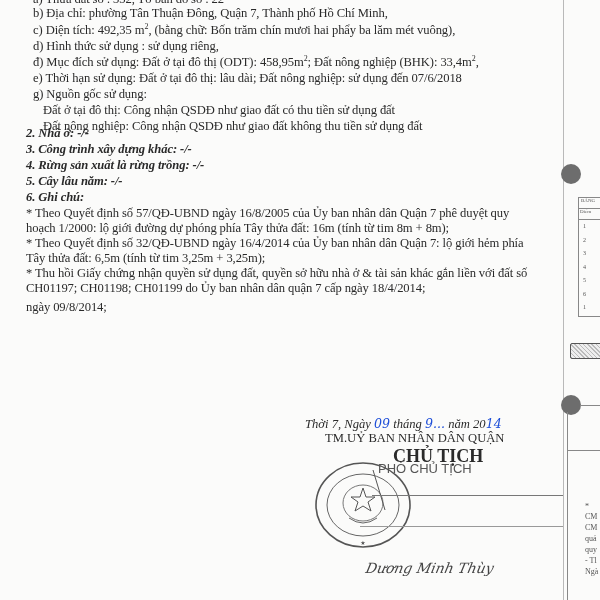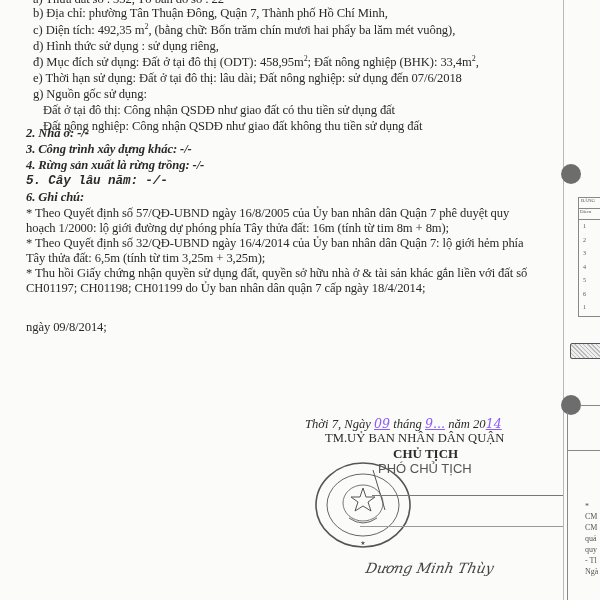--- a/index.html
+++ b/index.html
@@ -38,21 +38,21 @@
   .sig-block { position:absolute; text-align:center; white-space:nowrap; }
   .seal {
     position:absolute; left:313px; top:460px; width:100px; height:90px;
   }
   .signature {
     position:absolute; left:366px; top:560px; font-style:italic;
     font-family:"DejaVu Serif",serif; font-size:14px; color:#444;
     transform:skewX(-12deg); white-space:nowrap;
   }
   .date-line { position:absolute; left:305px; top:416px; font-style:italic; font-size:12.6px; white-space:nowrap; }
-  .hand { font-family:"DejaVu Serif",serif; font-style:italic; color:#8b5cf6;text-decoration:underline; }
+  .hand { font-family:"DejaVu Serif",serif; font-style:italic; color:#1d4ed8; }
 </style>
 </head>
 <body>
 
 <div class="page">
 
   <div class="line" style="left:33px;top:-8px;">a) Thửa đất số :                 332, Tờ bản đồ số : 22</div>
   <div class="line" style="left:33px;top:6px;">b) Địa chỉ: phường Tân Thuận Đông, Quận 7, Thành phố Hồ Chí Minh,</div>
   <div class="line" style="left:33px;top:23px;">
     <span>c) Diện tích: 492,35 m</span><span class="sup">2</span><span>, (bằng chữ: Bốn trăm chín mươi hai phẩy ba lăm mét vuông),</span>
@@ -62,40 +62,40 @@
     <span>đ) Mục đích sử dụng: Đất ở tại đô thị (ODT): 458,95m</span><span class="sup">2</span><span>; Đất nông nghiệp (BHK): 33,4m</span><span class="sup">2</span><span>,</span>
   </div>
   <div class="line" style="left:33px;top:71px;">e) Thời hạn sử dụng: Đất ở tại đô thị: lâu dài; Đất nông nghiệp: sử dụng đến 07/6/2018</div>
   <div class="line" style="left:33px;top:87px;">g) Nguồn gốc sử dụng:</div>
   <div class="line" style="left:43px;top:103px;">Đất ở tại đô thị: Công nhận QSDĐ như giao đất có thu tiền sử dụng đất</div>
   <div class="line" style="left:43px;top:119px;">Đất nông nghiệp: Công nhận QSDĐ như giao đất không thu tiền sử dụng đất</div>
 
   <div class="line bi" style="left:26px;top:126px;">2. Nhà ở: -/-</div>
   <div class="line bi" style="left:26px;top:142px;">3. Công trình xây dựng khác: -/-</div>
   <div class="line bi" style="left:26px;top:158px;">4. Rừng sản xuất là rừng trồng: -/-</div>
-  <div class="line bi" style="left:26px;top:174px;font-family:Liberation Mono, monospace;">5. Cây lâu năm: -/-</div>
+  <div class="line bi" style="left:26px;top:174px;">5. Cây lâu năm: -/-</div>
   <div class="line bi" style="left:26px;top:190px;">6. Ghi chú:</div>
 
   <div class="line" style="left:26px;top:206px;">* Theo Quyết định số 57/QĐ-UBND ngày 16/8/2005 của Ủy ban nhân dân Quận 7 phê duyệt quy</div>
   <div class="line" style="left:26px;top:221px;">hoạch 1/2000: lộ giới đường dự phóng phía Tây thửa đất: 16m (tính từ tim 8m + 8m);</div>
   <div class="line" style="left:26px;top:236px;">* Theo Quyết định số 32/QĐ-UBND ngày 16/4/2014 của Ủy ban nhân dân Quận 7: lộ giới hẻm phía</div>
   <div class="line" style="left:26px;top:251px;">Tây thửa đất: 6,5m (tính từ tim 3,25m + 3,25m);</div>
   <div class="line" style="left:26px;top:266px;">* Thu hồi Giấy chứng nhận quyền sử dụng đất, quyền sở hữu nhà ở &amp; tài sản khác gắn liền với đất số</div>
   <div class="line" style="left:26px;top:281px;">CH01197; CH01198; CH01199 do Ủy ban nhân dân quận 7 cấp ngày 18/4/2014;</div>
-  <div class="line" style="left:26px;top:320px;">ngày 09/8/2014;</div>
+  <div class="line" style="left:26px;top:300px;">ngày 09/8/2014;</div>
 
   <div class="date-line">
     <span>Thời 7, Ngày</span>
     <span class="hand">09</span>
     <span>tháng</span>
     <span class="hand">9...</span>
     <span>năm 20</span><span class="hand">14</span>
   </div>
   <div class="sig-block" style="left:325px;top:431px;font-weight:normal;font-size:12.6px;">TM.UỶ BAN NHÂN DÂN QUẬN</div>
-  <div class="sig-block" style="left:393px;top:446px;font-weight:bold;font-size:13px;">CHỦ TỊCH</div>
+  <div class="sig-block" style="left:393px;top:446px;font-weight:bold;font-size:18px;">CHỦ TỊCH</div>
   <div class="sig-block" style="left:378px;top:461px;font-family:'Liberation Sans',sans-serif;font-size:13px;color:#555;">PHÓ CHỦ TỊCH</div>
 
   <svg class="seal" viewBox="0 0 100 90">
     <ellipse cx="50" cy="45" rx="47" ry="42" fill="none" stroke="#555" stroke-width="1.6"></ellipse>
     <ellipse cx="50" cy="45" rx="36" ry="31" fill="none" stroke="#666" stroke-width="1"></ellipse>
     <ellipse cx="50" cy="43" rx="20" ry="18" fill="none" stroke="#777" stroke-width="1"></ellipse>
     <polygon points="50,28 53,37 62,37 55,42 58,51 50,46 42,51 45,42 38,37 47,37" fill="none" stroke="#555" stroke-width="1"></polygon>
     <path d="M36 58 Q50 68 64 58" fill="none" stroke="#666" stroke-width="1"></path>
     <text x="50" y="85" text-anchor="middle" font-size="6" fill="#555">★</text>
     <path d="M60 10 L72 50" stroke="#555" stroke-width="1"></path>

